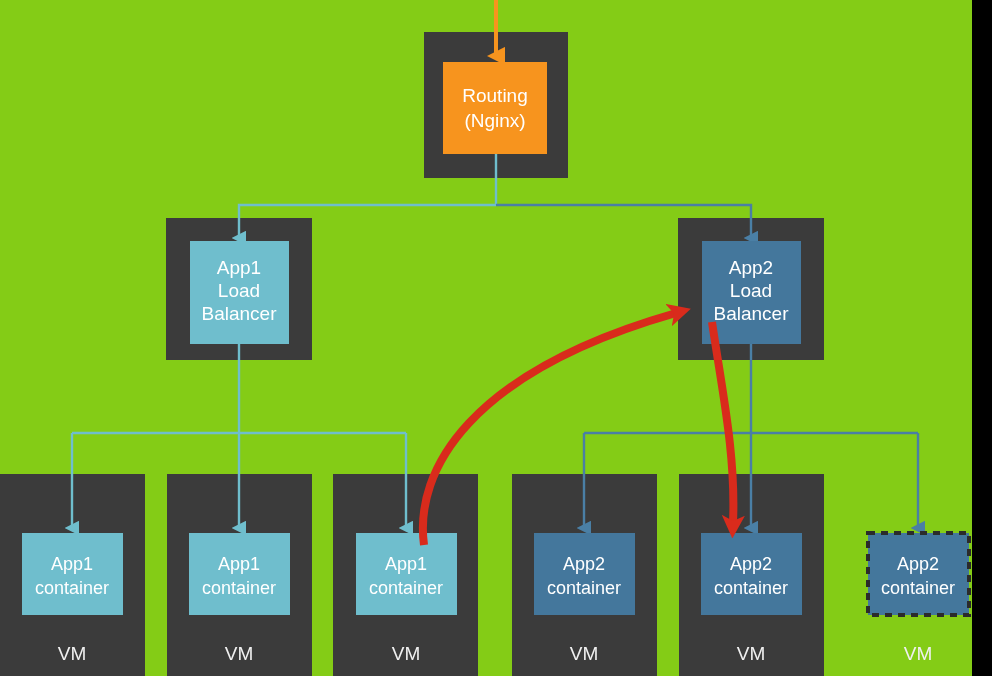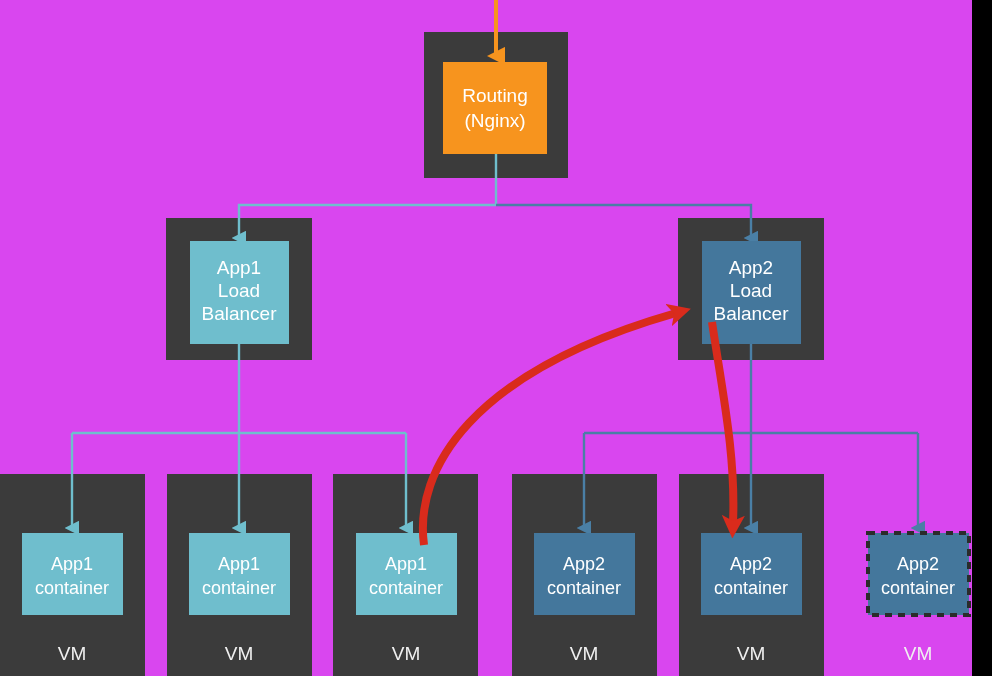--- a/index.html
+++ b/index.html
@@ -10,21 +10,21 @@
   body {
     width: 992px;
     height: 676px;
     overflow: hidden;
     font-family: "Liberation Sans", sans-serif;
   }
   #diagram-root {
     position: relative;
     width: 972px;
     height: 676px;
-    background: #d946ef;
+    background: #84cc16;
   }
   svg.layer {
     position: absolute;
     top: 0;
     left: 0;
     width: 992px;
     height: 676px;
   }
   .panel-rect { fill: #3b3b3b; }
   .node-label {

